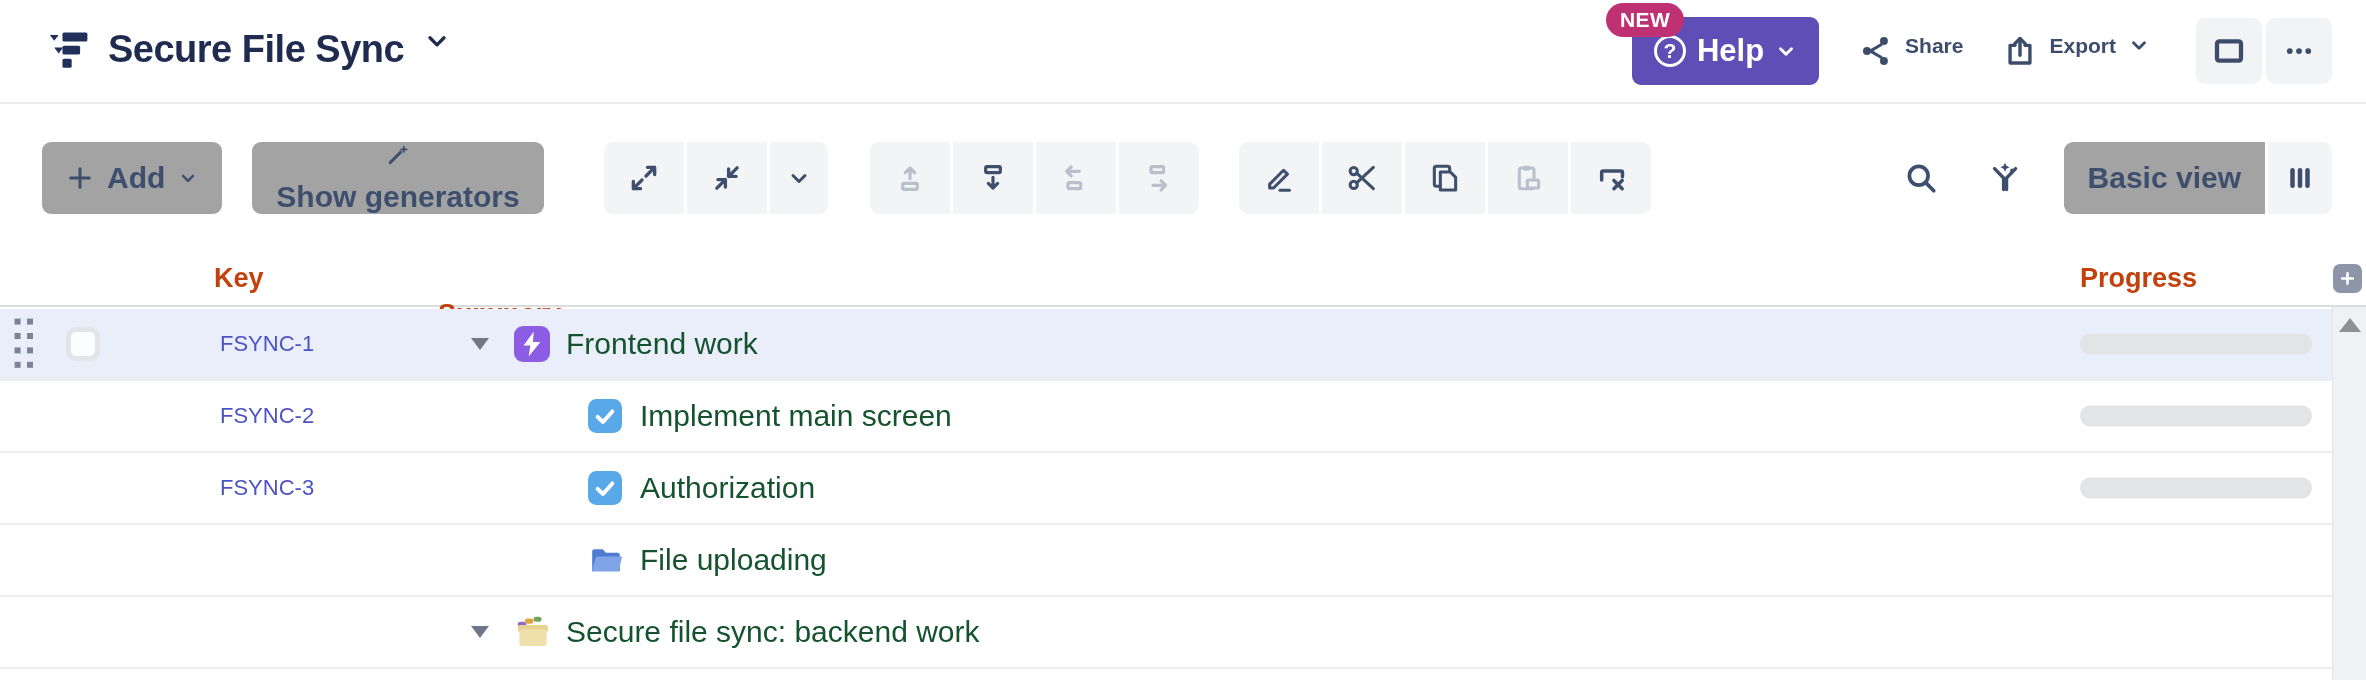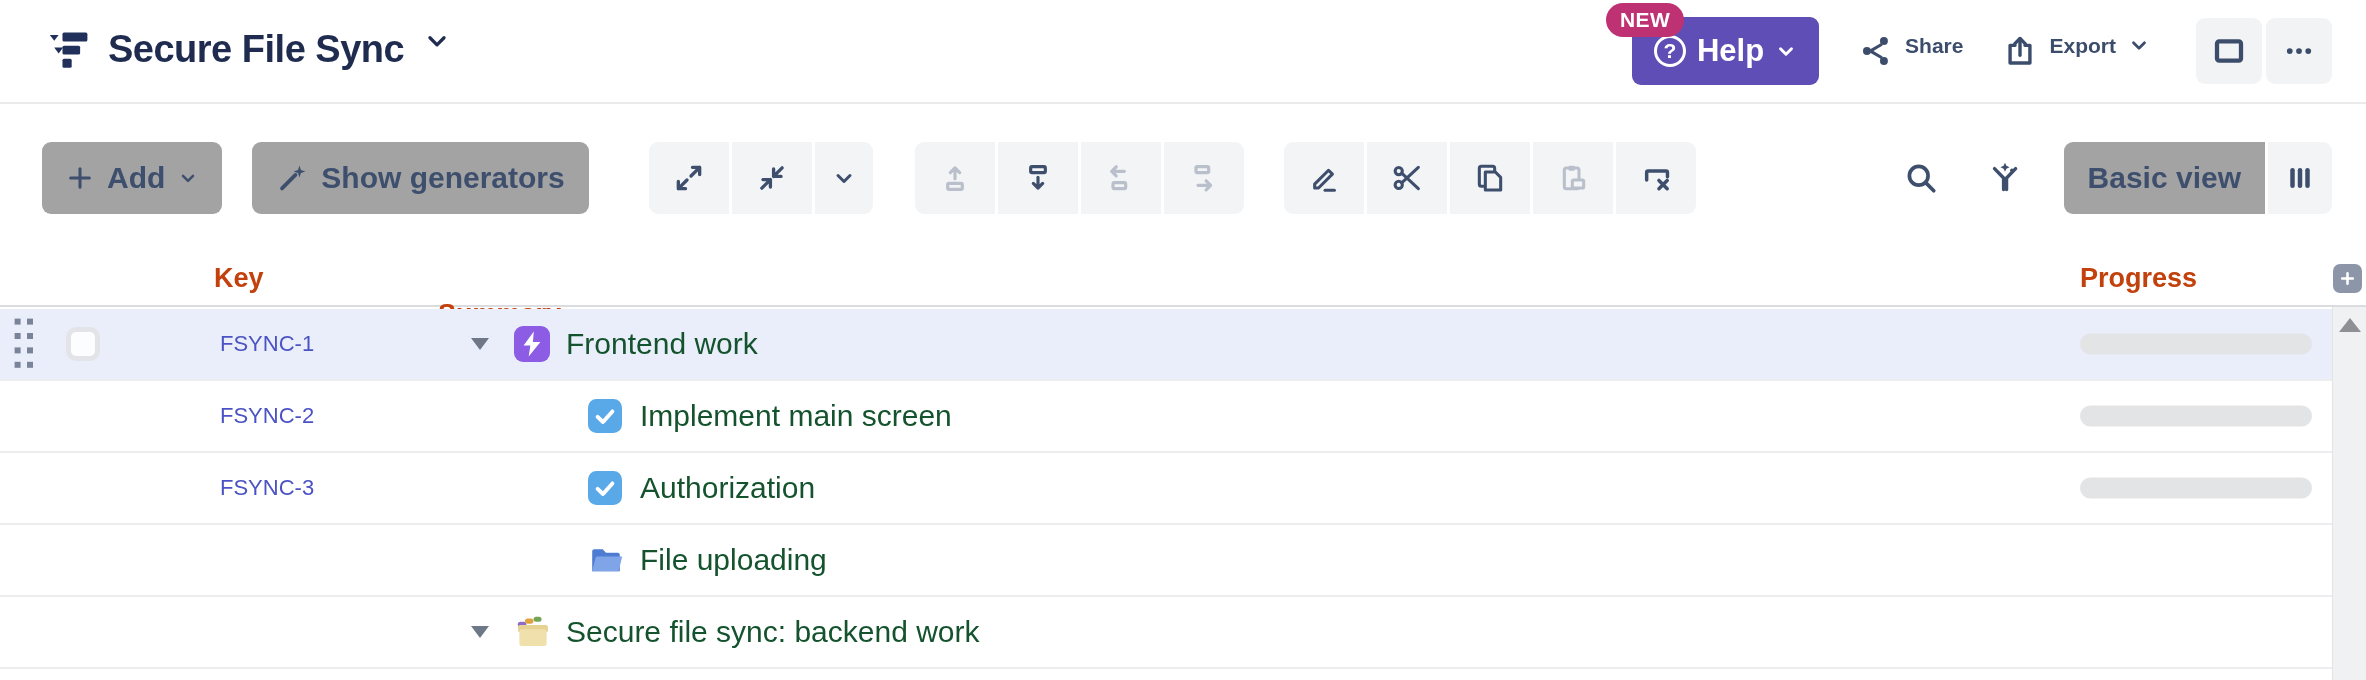--- a/index.html
+++ b/index.html
@@ -37,21 +37,21 @@
              display:flex; align-items:center; padding:0 34px 0 42px; }
   .tbtn { height:72px; background:#a3a3a3; border:none; border-radius:9px;
           display:inline-flex; align-items:center; gap:13px; padding:0 24px;
           font-family:inherit; color:#3e4f6e; font-size:30px; font-weight:600; cursor:pointer; }
   .tgroup { display:inline-flex; gap:3px; border-radius:9px; overflow:hidden; }
   .seg { height:72px; width:80px; background:#f3f4f6; border:none; display:flex;
          align-items:center; justify-content:center; cursor:pointer; }
   .seg.narrow { width:58px; }
   .plainbtn { background:none; border:none; width:50px; height:72px; display:flex;
               align-items:center; justify-content:center; cursor:pointer; }
-  .sp30 { margin-right:30px; } .sp60 { margin-right:60px; } .sp42 { margin-right:42px; } .sp40 { margin-right:40px; }
+  .sp30 { margin-right:30px; } .sp60 { margin-right:60px;flex-direction:column; } .sp42 { margin-right:42px; } .sp40 { margin-right:40px; }
   .toolbar-right { margin-left:auto; display:flex; align-items:center; gap:34px; }
 
   
   .grid-header { position:absolute; top:250px; left:0; right:0; height:57px; background:#fff;
                  border-bottom:2px solid #dadce0; }
   .hlabel { position:absolute; top:50%; transform:translateY(-50%); font-size:27px;
             font-weight:700; color:#c2410c; cursor:pointer; }
   .h-key { left:214px; } .h-summary { left:438px;margin-top:36px; } .h-progress { left:2080px; }
   .add-col-btn { position:absolute; left:2333px; top:14px; width:29px; height:29px;
                  background:#8c96a8; border:none; border-radius:7px; display:flex;

